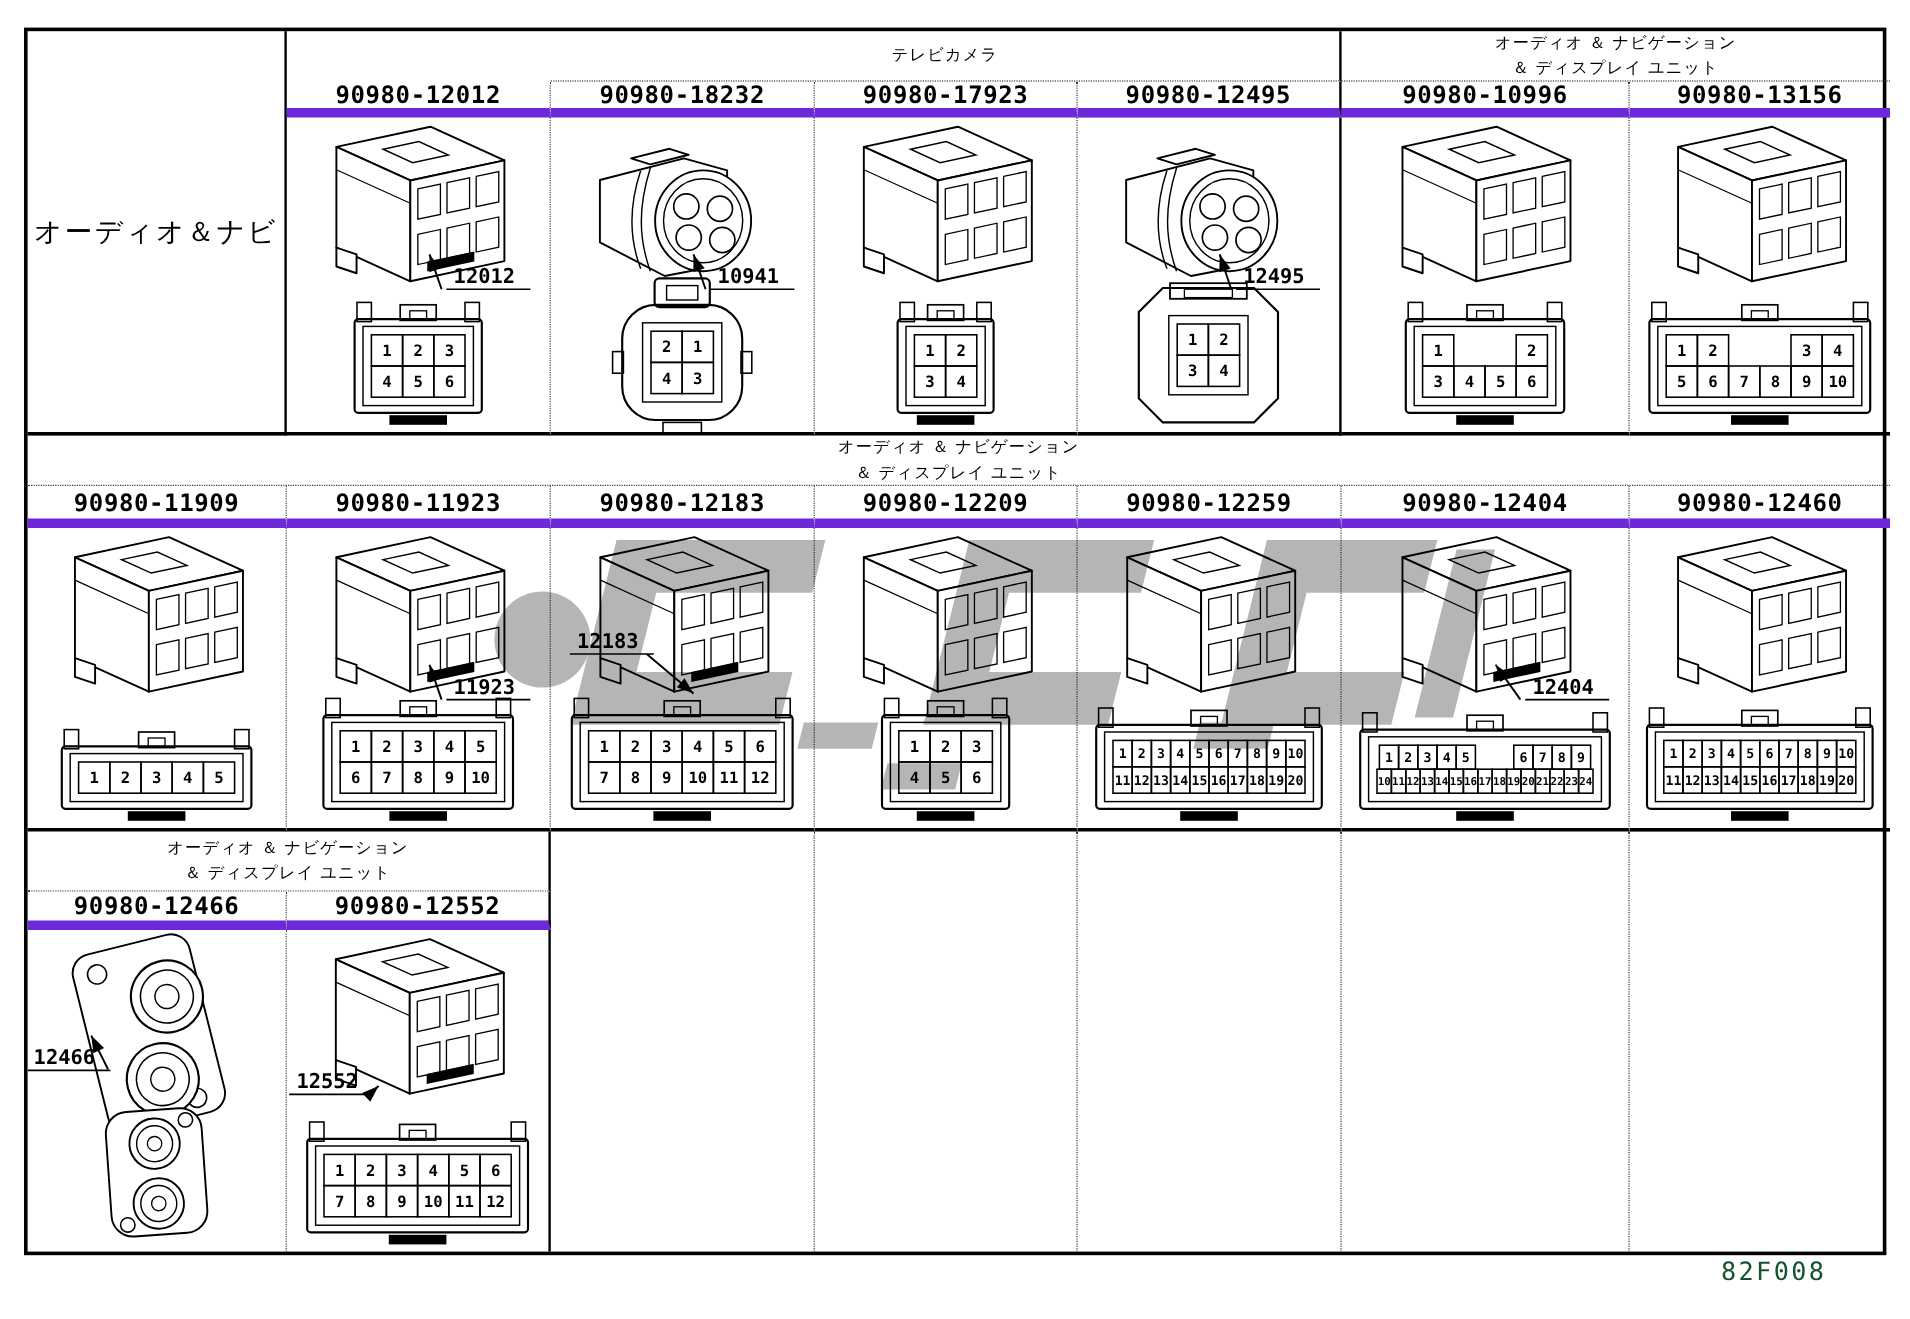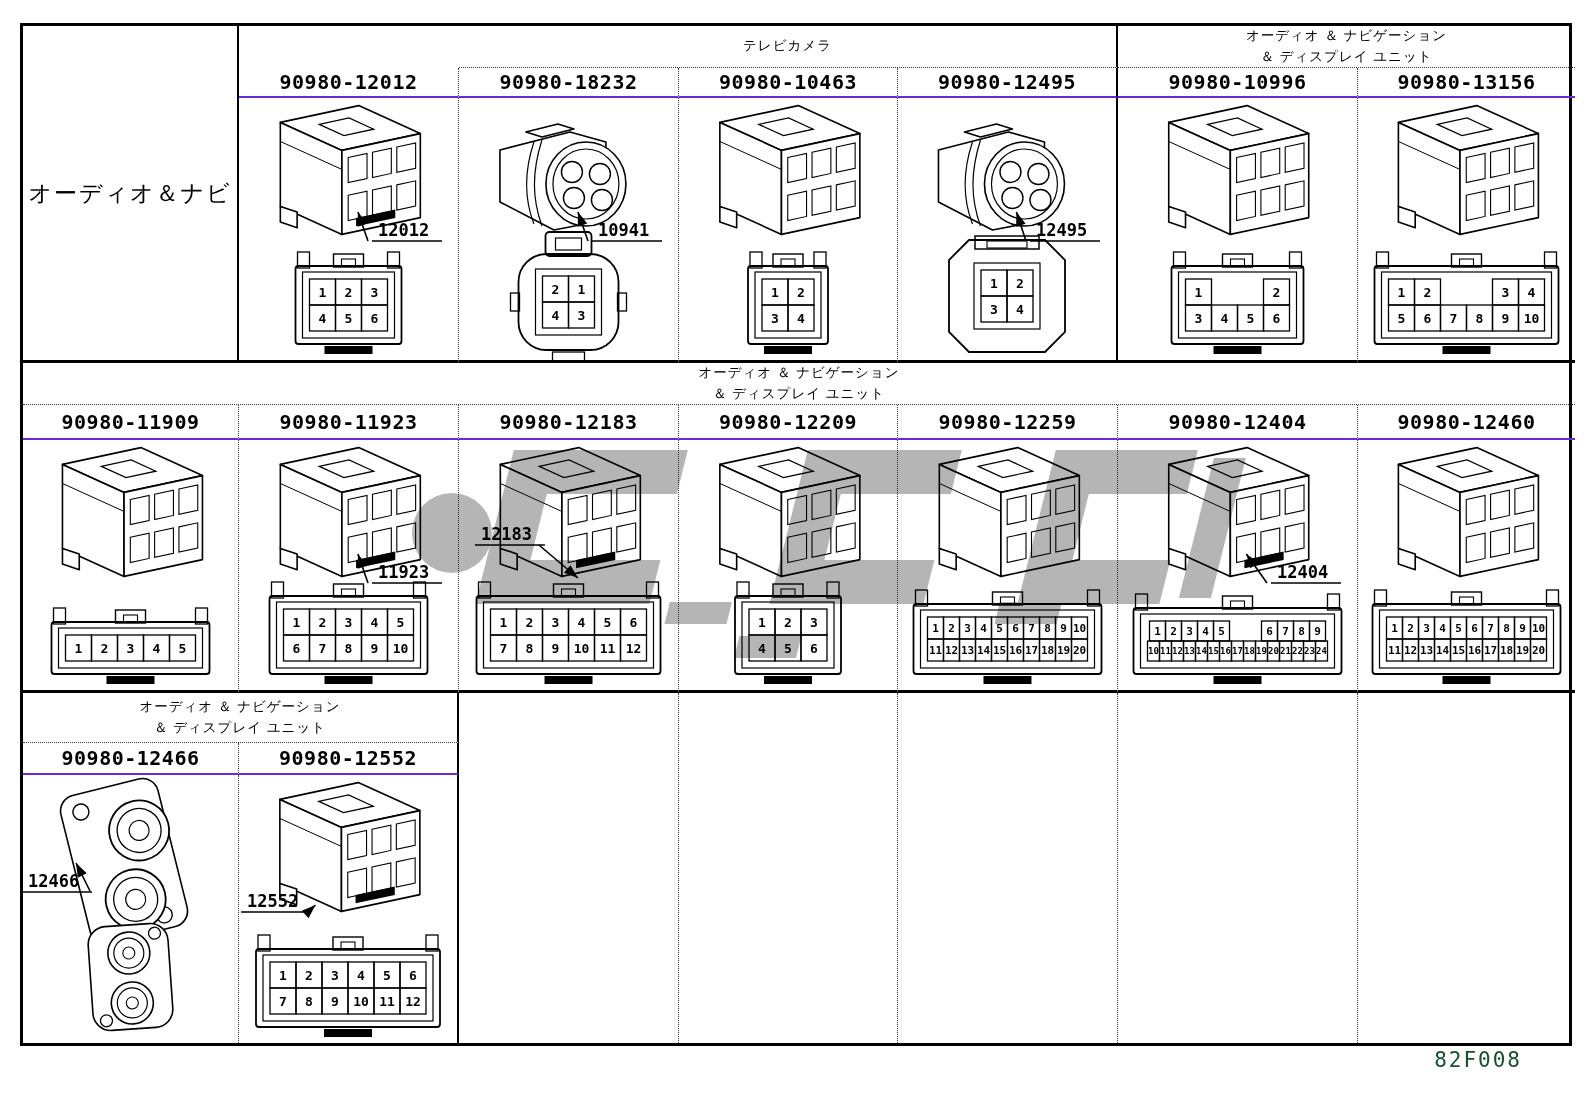--- a/index.html
+++ b/index.html
@@ -7,21 +7,21 @@
   .page{position:relative;width:1592px;height:1099px;background:#fff;overflow:hidden;
         font-family:"Liberation Sans","DejaVu Sans",sans-serif;color:#000}
   .sheet{position:absolute;left:20px;top:23px;width:1552px;
          display:grid;
          grid-template-columns:216px 220px 220px 219px 220px 240px 217px;
          grid-template-rows:42px 30px 265px 42px 35px 253px 50px 32px 268px;
          border:3px solid #000;background:transparent;z-index:1}
   .cell{border-right:1px dotted #3a3a3a;border-bottom:1px dotted #3a3a3a;position:relative}
   .br2{border-right:2px solid #000}
   .brN{border-right:none}
-  .bb2{border-bottom:2px solid #6d28d9}
+  .bb2{border-bottom:8px solid #6d28d9}
   .bb3{border-bottom:3px solid #000}
   .bbN{border-bottom:none}
   .cap{display:flex;flex-direction:column;justify-content:center;align-items:center;
        font-size:13.5px;line-height:1.5;letter-spacing:1px}
   .cap-line{display:block;text-align:center;white-space:pre}
   .pn{display:flex;justify-content:center;align-items:center;
       font-family:"DejaVu Sans Mono","Liberation Mono",monospace;
       font-weight:700;font-size:20px;letter-spacing:.5px}
   .label-cell{display:flex;justify-content:center;align-items:center;
       font-size:23px;letter-spacing:2px}
@@ -43,21 +43,21 @@
     <div class="cell cap br2" style="grid-area:1/3/2/6">
       <span class="cap-line">テレビカメラ</span>
     </div>
     <div class="cell cap brN" style="grid-area:1/6/2/8">
       <span class="cap-line">オーディオ ＆ ナビゲーション</span>
       <span class="cap-line">＆ ディスプレイ ユニット</span>
     </div>
 
     <div class="cell pn bb2" style="grid-area:2/2/3/3">90980-12012</div>
     <div class="cell pn bb2" style="grid-area:2/3/3/4">90980-18232</div>
-    <div class="cell pn bb2" style="grid-area:2/4/3/5">90980-10463</div>
+    <div class="cell pn bb2" style="grid-area:2/4/3/5">90980-17923</div>
     <div class="cell pn bb2 br2" style="grid-area:2/5/3/6">90980-12495</div>
     <div class="cell pn bb2" style="grid-area:2/6/3/7">90980-10996</div>
     <div class="cell pn bb2 brN" style="grid-area:2/7/3/8">90980-13156</div>
 
     <div class="cell draw bb3" style="grid-area:3/2/4/3">
         <svg width="219" height="262" viewBox="0 0 219 262">
           <g transform="translate(102.92999999999999,86) scale(1.12)">
             <polygon points="-55,-55 15,-70 70,-45 0,-30" vector-effect="non-scaling-stroke" fill="#fff" stroke="#000" stroke-width="1.6" stroke-linejoin="round"></polygon>
             <polygon points="-55,-55 0,-30 0,45 -55,20" vector-effect="non-scaling-stroke" fill="#fff" stroke="#000" stroke-width="1.6" stroke-linejoin="round"></polygon>
             <polygon points="0,-30 70,-45 70,30 0,45" vector-effect="non-scaling-stroke" fill="#fff" stroke="#000" stroke-width="1.6" stroke-linejoin="round"></polygon>

